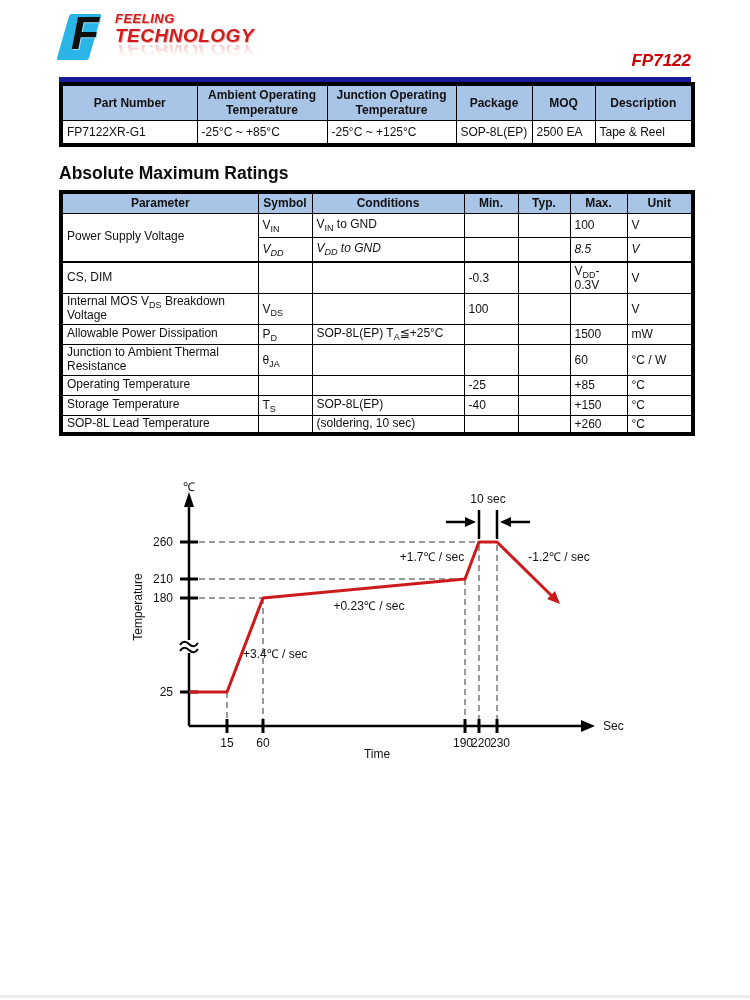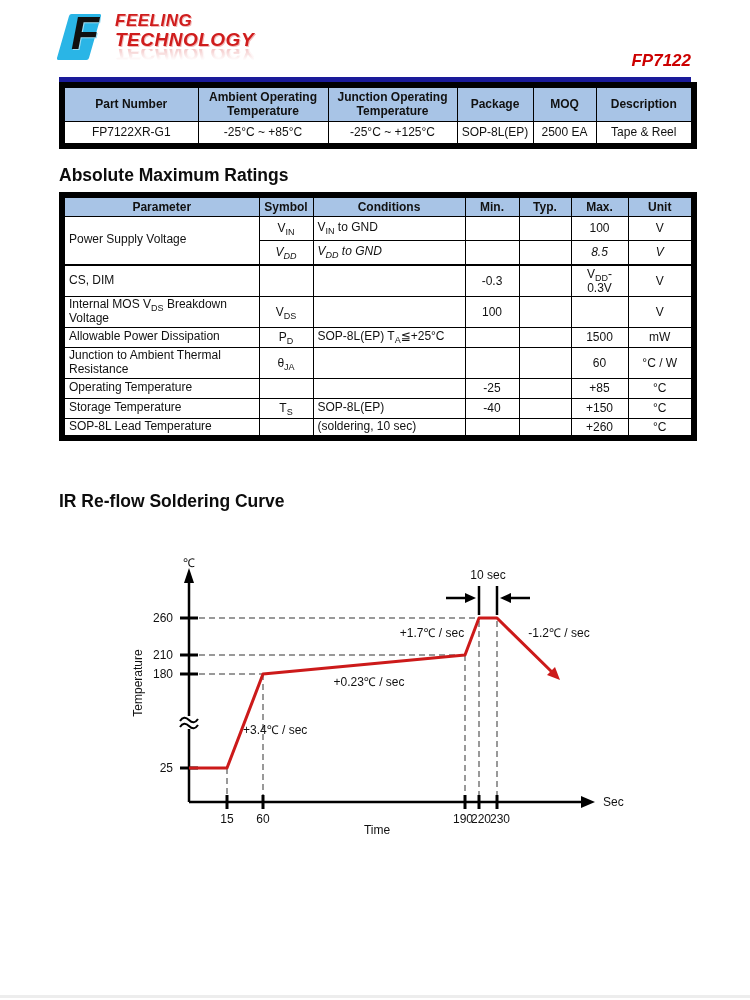--- a/index.html
+++ b/index.html
@@ -10,37 +10,37 @@
   .page{position:absolute;left:0;top:0;width:750px;height:1000px;}
   .content{position:absolute;left:59px;top:0;width:632px;}
 
   
   .hdr{position:relative;height:77px;}
   .logo{position:absolute;left:0;top:12px;display:flex;}
   .logo-mark{position:relative;width:52px;height:52px;}
   .logo-para{position:absolute;left:4px;top:2px;width:32px;height:46px;background:#2ab5e6;transform:skewX(-16deg);border-radius:2px;}
   .logo-f{position:absolute;left:12px;top:-6px;font-style:italic;font-weight:800;font-size:46px;color:#101010;text-shadow:1px 1px 0 #9adcf2;}
   .logo-text{margin-left:4px;line-height:1;}
-  .lt1{font-style:italic;font-weight:800;font-size:17px;color:#cf1d1d;letter-spacing:.5px;text-shadow:1px 1px 0 #f3b9b9;}
+  .lt1{font-style:italic;font-weight:800;font-size:13px;color:#cf1d1d;letter-spacing:.5px;text-shadow:1px 1px 0 #f3b9b9;}
   .lt2{font-style:italic;font-weight:800;font-size:19px;color:#cf1d1d;letter-spacing:.5px;margin-top:1px;text-shadow:1px 1px 0 #f3b9b9;}
   .lt-reflect{transform:scaleY(-1);opacity:.22;height:15px;overflow:hidden;
     -webkit-mask-image:linear-gradient(to top,#000 5%,transparent 75%);
     mask-image:linear-gradient(to top,#000 5%,transparent 75%);}
   .part-no{position:absolute;right:0;bottom:6px;font-style:italic;font-weight:800;font-size:17px;color:#cc0000;}
   .navy-rule{height:5px;background:#1a1a99;}
 
   h2{font-size:17.5px;font-weight:800;margin:0;color:#0d0d0d;}
   .h-ordering{margin:24px 0 6px 0;}
   .h-amr{margin:16px 0 6px 0;}
   .h-reflow{margin:50px 0 0 0;}
 
-  table.tbl{border-collapse:collapse;table-layout:fixed;width:632px;font-size:12px;border:6px solid #000000;}
+  table.tbl{border-collapse:collapse;table-layout:fixed;width:632px;font-size:12px;border:4px solid #000000;}
   table.tbl th,table.tbl td{border:1px solid #000;padding:1px 4px;overflow:hidden;}
   table.tbl thead th{background:#a8c4e6;font-weight:bold;text-align:center;line-height:1.2;}
-  td.c{text-align:center;}
+  td.c{text-align:left;}
   td.l{text-align:left;line-height:1.15;}
   sub{font-size:9px;line-height:0;}
   .ordering thead tr{height:36px;}
   .ordering tbody tr{height:25px;}
   .amr thead tr{height:21px;}
   .amr tr.rh24{height:24px;} .amr tr.rh25{height:25px;font-style:italic;} .amr tr.rh19{height:19px;border-radius:7px;}
   .amr tr.rh29{height:29px;} .amr tr.rh20{height:20px;} .amr tr.rh31{height:31px;}
   .amr tr.thick td{border-top-width:2px;}
 
   svg.chart{display:block;margin-top:33px;font-family:"Liberation Sans",sans-serif;}
@@ -201,21 +201,20 @@
           <td class="c"></td>
           <td class="l">(soldering, 10 sec)</td>
           <td class="c"></td>
           <td class="c"></td>
           <td class="c">+260</td>
           <td class="c">°C</td>
         </tr>
       </tbody>
     </table>
 
-    <h2 class="h-reflow">IR Re-flow Soldering Curve</h2>
 
     <svg class="chart" width="632" height="300" viewBox="0 0 632 300">
 
       <g stroke="#999999" stroke-width="2" stroke-dasharray="6 4" fill="none">
         <line x1="130" y1="73" x2="420" y2="73"></line>
         <line x1="130" y1="110" x2="406" y2="110"></line>
         <line x1="130" y1="129" x2="204" y2="129"></line>
         <line x1="168" y1="223" x2="168" y2="252"></line>
         <line x1="204" y1="129" x2="204" y2="252"></line>
         <line x1="406" y1="110" x2="406" y2="252"></line>

